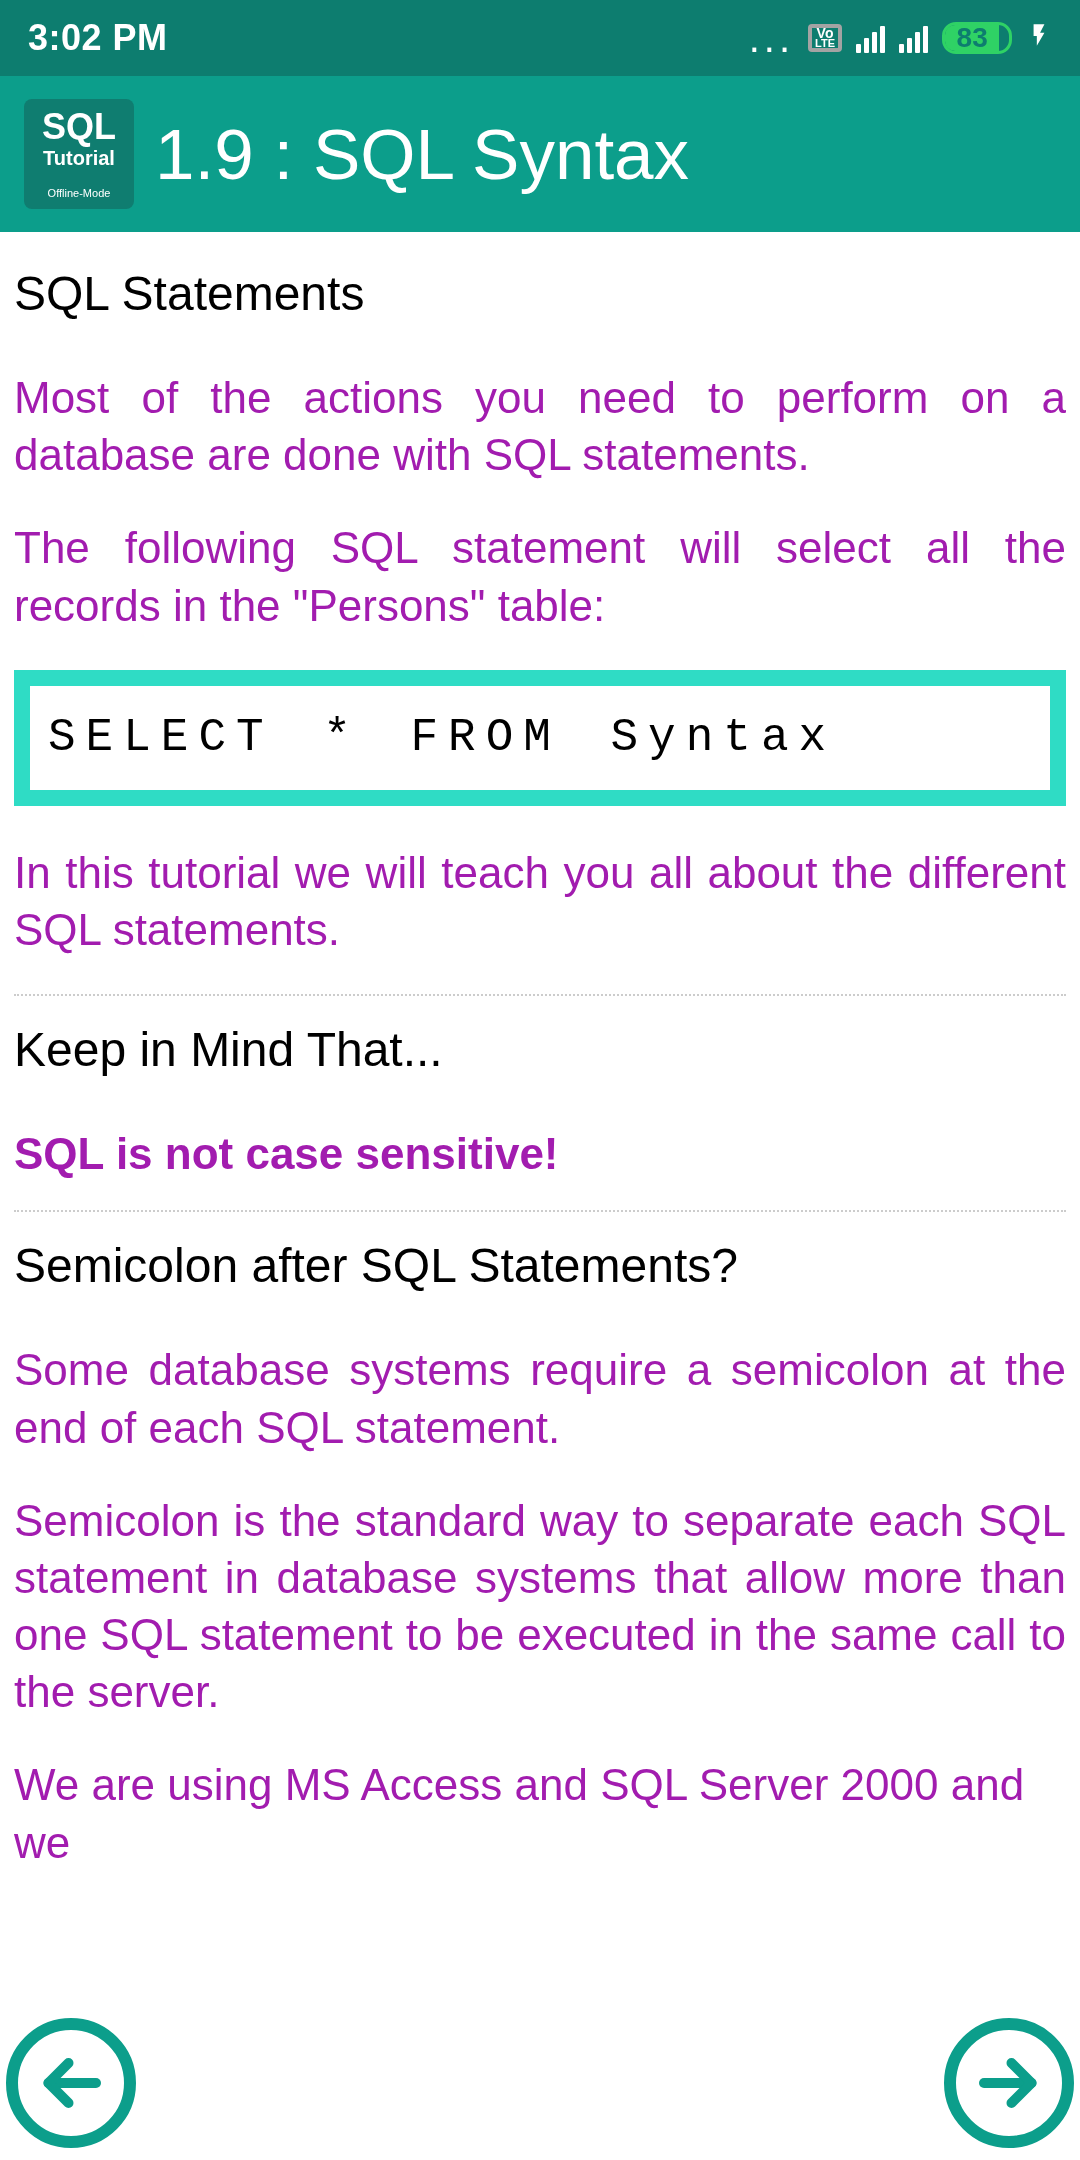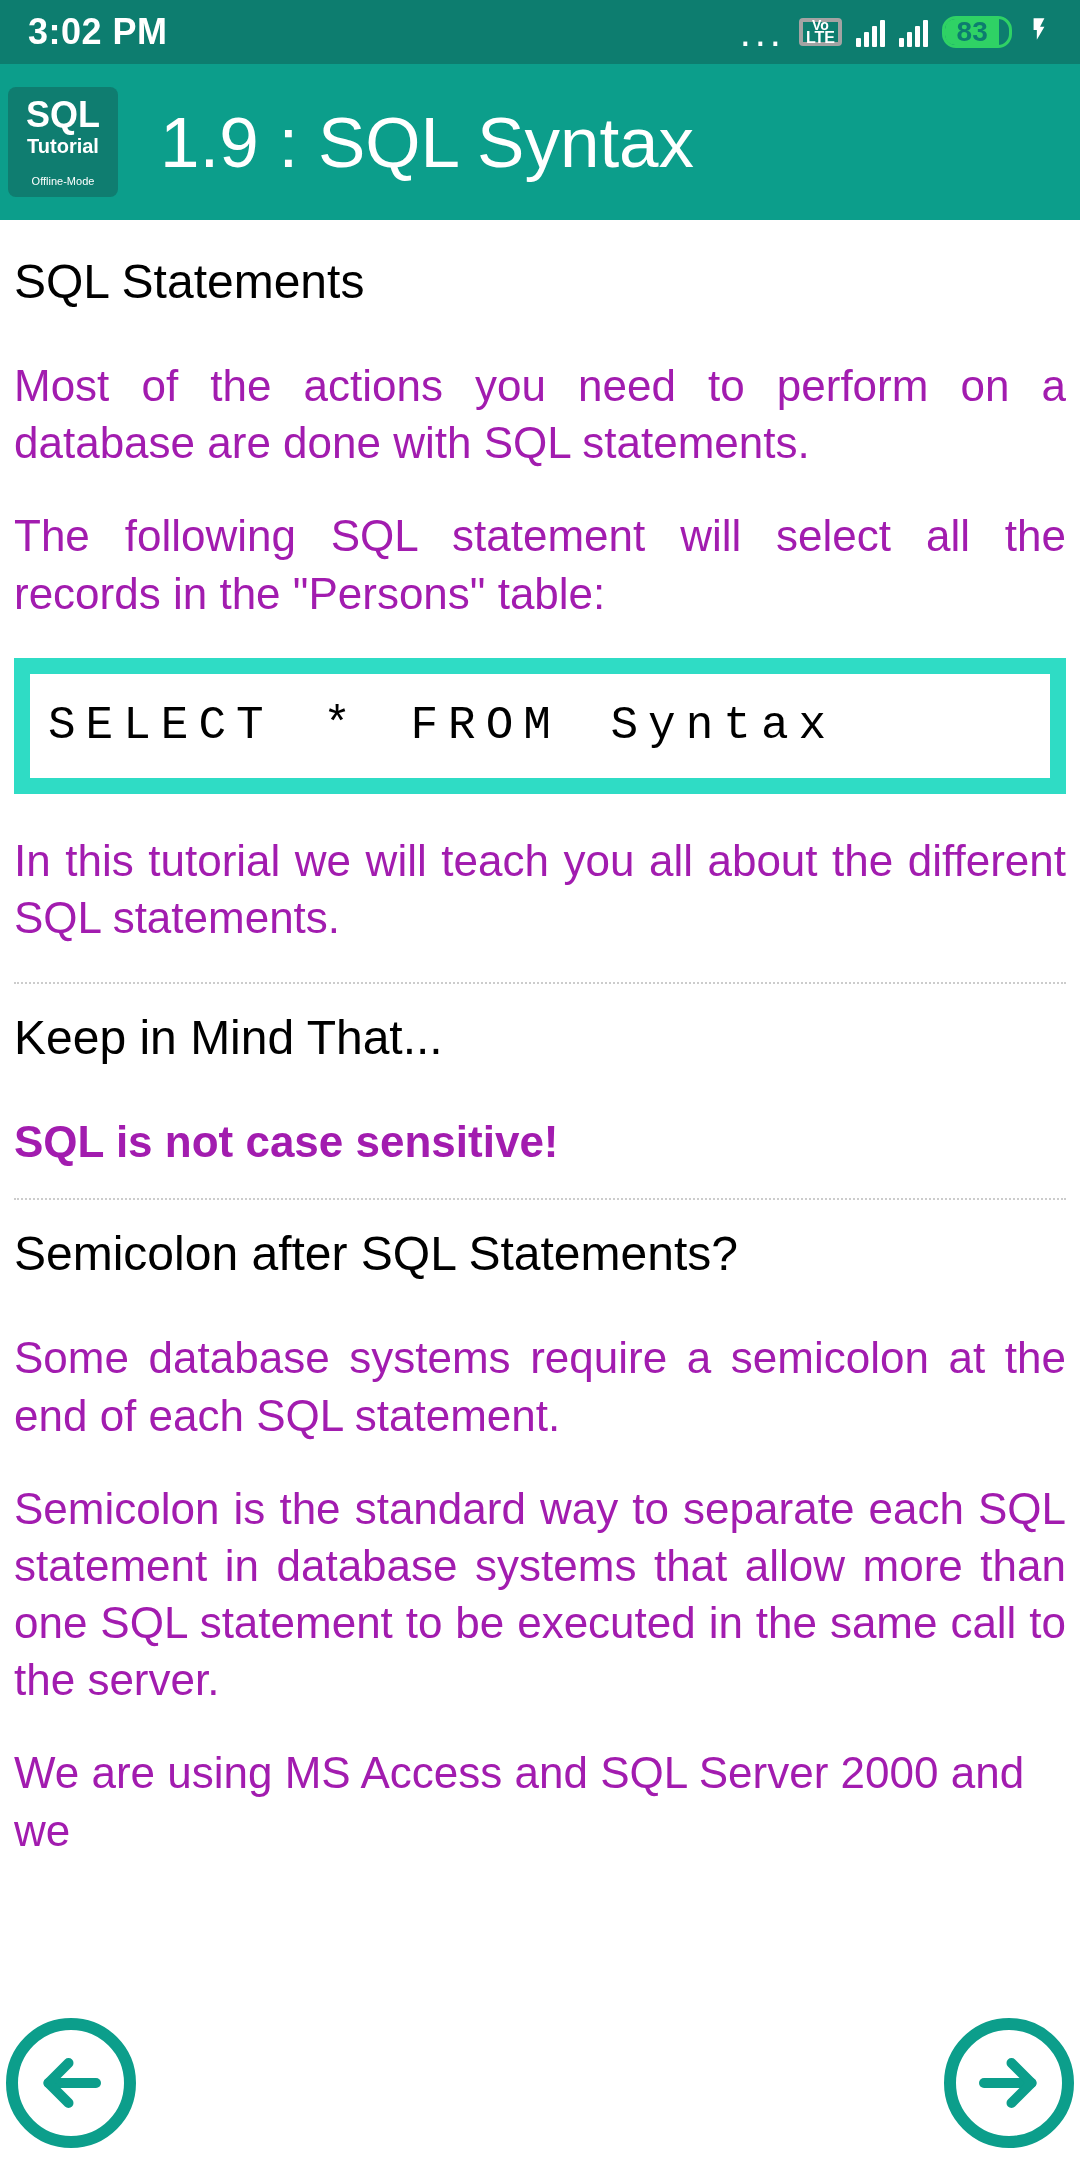--- a/index.html
+++ b/index.html
@@ -1,32 +1,32 @@
 <!DOCTYPE html>
 <html><head>
 <meta charset="utf-8">
 <style>
   * { margin: 0; padding: 0; box-sizing: border-box; }
   html, body { width: 1080px; height: 2160px; font-family: Arial, Helvetica, sans-serif; overflow: hidden; background: #fff; }
-  .status-bar { height: 64px; background: #0d7d6f; display: flex; align-items: center; justify-content: space-between; padding: 0 28px; color: #fff; gap: 8px; }
+  .status-bar { height: 76px; background: #0d7d6f; display: flex; align-items: center; justify-content: space-between; padding: 0 28px; color: #fff; gap: 8px; }
   .status-time { font-size: 36px; font-weight: 600; letter-spacing: 0.5px; }
   .status-icons { display: flex; align-items: center; gap: 14px; }
   .status-dots { font-size: 40px; letter-spacing: 4px; line-height: 1; }
   .volte-badge { border: 4px solid #a3a3a3; border-radius: 4px; padding: 0 3px; display: flex; flex-direction: column; align-items: center; line-height: 0.9; height: 28px; justify-content: center; }
   .volte-top { font-size: 14px; font-weight: bold; }
-  .volte-bottom { font-size: 16px; font-weight: bold; }
+  .volte-bottom { font-size: 11px; font-weight: bold; }
   .signal-bars { display: flex; align-items: flex-end; gap: 3px; height: 30px; }
   .signal-bars span { width: 5px; background: #fff; border-radius: 1px; }
   .signal-bars span:nth-child(1){height:9px;} .signal-bars span:nth-child(2){height:15px;}
   .signal-bars span:nth-child(3){height:21px;} .signal-bars span:nth-child(4){height:27px;}
   .battery { display: flex; align-items: center; border: 3px solid #2fd265; border-radius: 14px; height: 32px; width: 70px; position: relative; }
   .battery-fill { background: #2fd265; height: 100%; width: 85%; border-radius: 10px 0 0 10px; display: flex; align-items: center; justify-content: center; font-size: 28px; font-weight: bold; color: #0d7d6f; }
   .bolt { font-size: 30px; }
 
-  .app-bar { height: 156px; background: #0c9e8b; display: flex; align-items: center; padding: 0 8px; gap: 42px; }
+  .app-bar { height: 156px; background: #0c9e8b; display: flex; align-items: center; padding: 0 24px; gap: 21px; }
   .app-logo { width: 110px; height: 110px; background: #0f7d70; border-radius: 8px; display: flex; flex-direction: column; align-items: center; justify-content: center; color: #fff; }
   .logo-sql { font-size: 36px; font-weight: bold; line-height: 1; }
   .logo-tut { font-size: 20px; font-weight: bold; margin-top: 2px; }
   .logo-off { font-size: 11px; margin-top: 17px; }
   .page-title { color: #fff; font-size: 71px; font-weight: 500; }
 
   .content { padding: 14px 14px 0 14px; height: calc(2160px - 64px - 156px); overflow: hidden; }
   .content h2 { font-size: 48px; font-weight: 400; color: #000; margin-top: 20px; margin-bottom: 48px; }
   .content p { font-size: 44px; line-height: 1.3; color: #a21caf; text-align: justify; margin-bottom: 36px; }
   .content p.strong { font-weight: bold; margin-bottom: 20px; }

